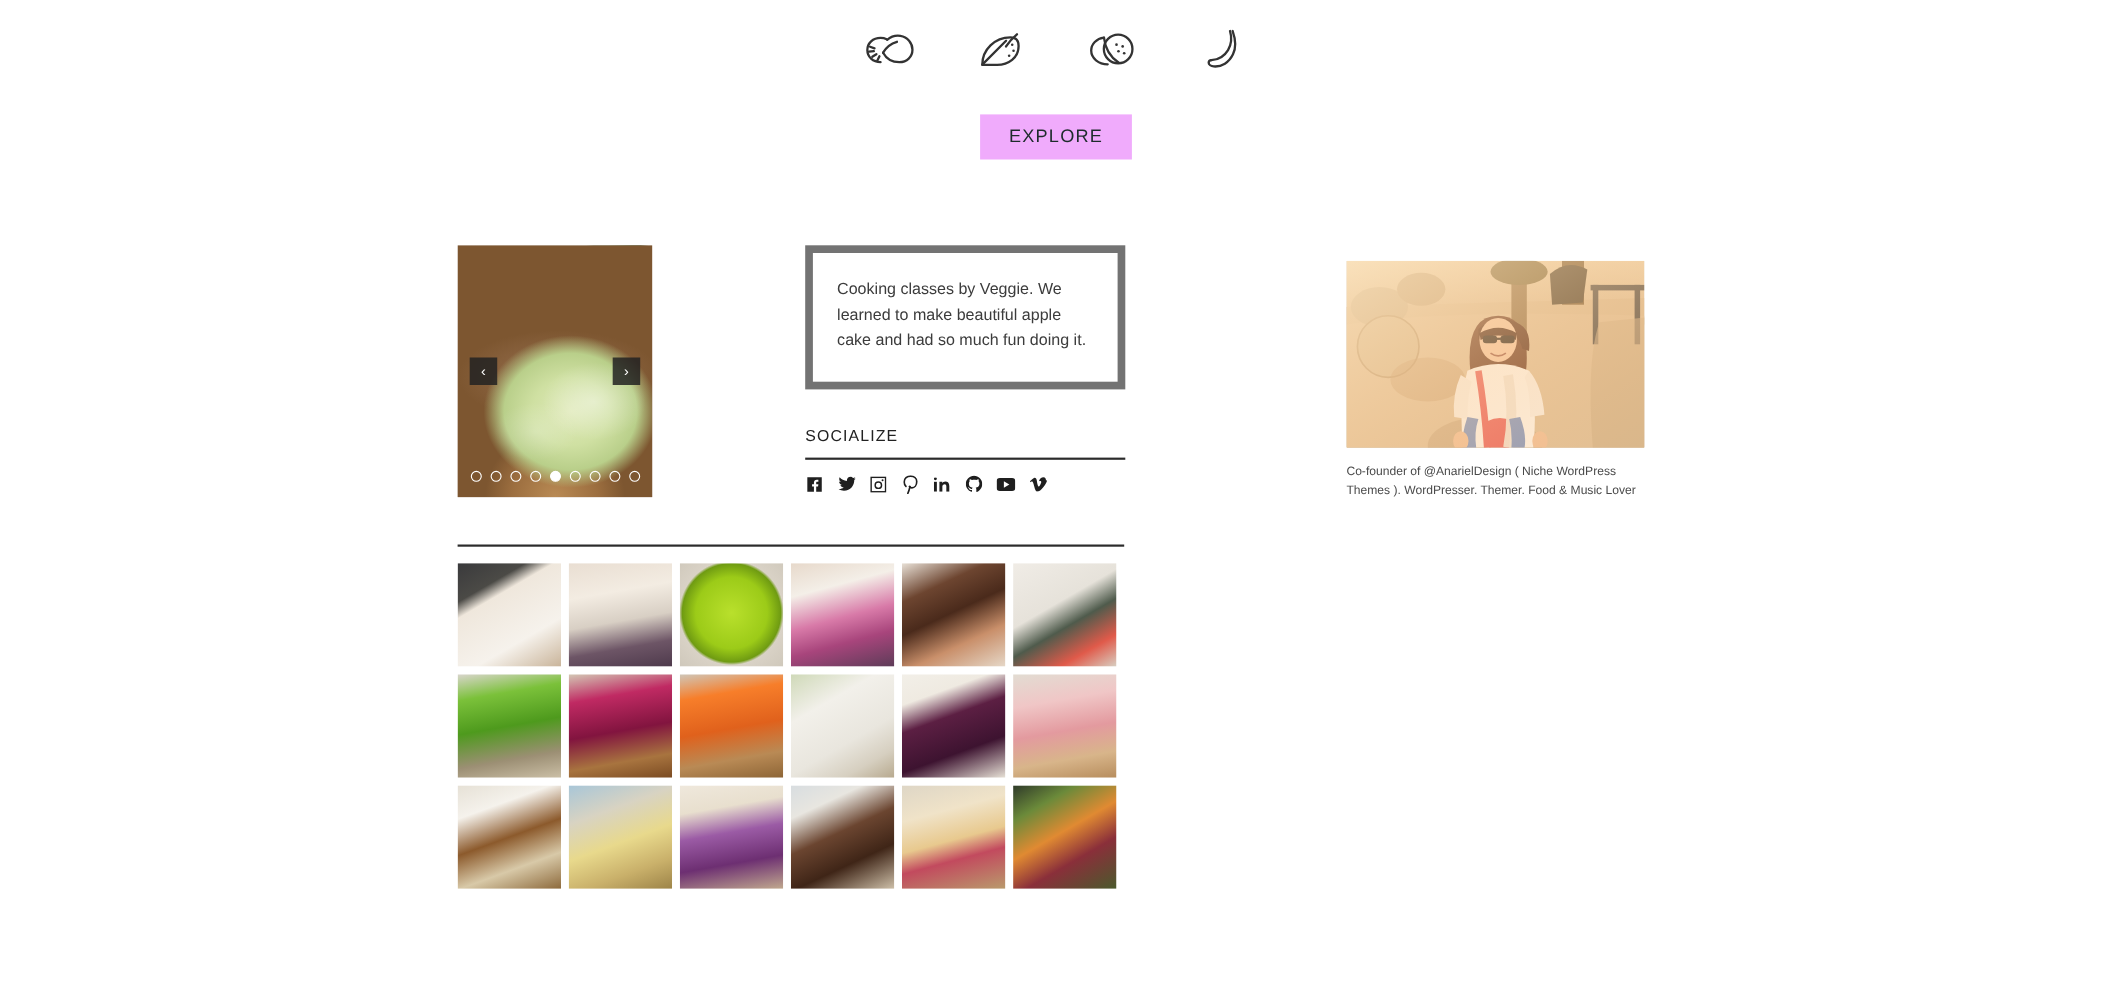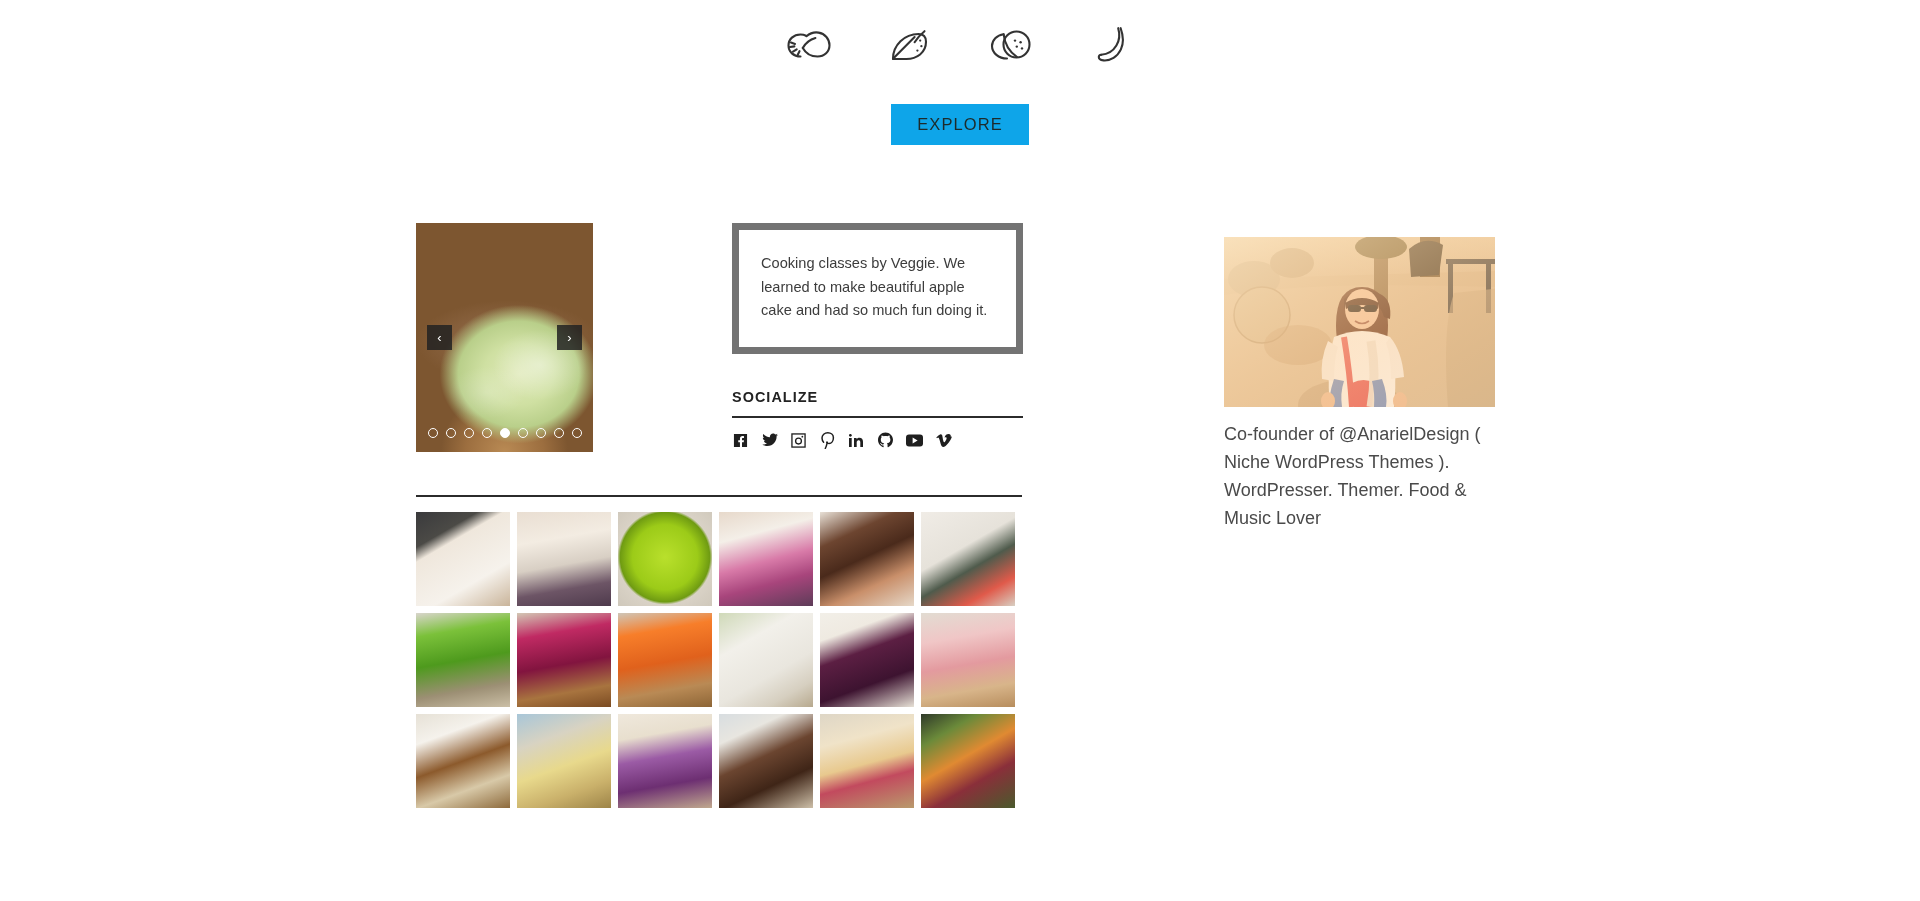--- a/index.html
+++ b/index.html
@@ -32,21 +32,21 @@
   }
   .fruit-icon svg { display: block; }
 
   
   .explore-wrap {
     position: absolute;
     left: 0; right: 0; top: 104px;
     display: flex; justify-content: center;
   }
   .explore-btn {
-    background: #0ea5e9;
+    background: #f0abfc;
     color: #1d2b2b;
     border: none;
     font-family: "Liberation Sans", sans-serif;
     font-size: 16.5px;
     letter-spacing: 1.1px;
     padding: 12px 26px;
     cursor: pointer;
     line-height: 1;
   }
 
@@ -144,21 +144,21 @@
   }
   .socialize {
     margin-top: 35px;
     width: 291px;
   }
   .sec-title {
     font-size: 14.4px;
     letter-spacing: 1.05px;
     color: #222;
     margin: 0 0 11px 0;
-    font-weight: 700;
+    font-weight: 400;
   }
   .sec-rule {
     border: 0; border-top: 2px solid #2b2b2b;
     margin: 0 0 14px 0;
   }
   .social-row { display: flex; align-items: center; gap: 12px; }
   .social-icon {
     width: 17px; height: 17px;
     display: flex; align-items: center; justify-content: center;
     color: #1f1f1f;
@@ -198,21 +198,21 @@
     color: #1f1f1f;
     background: #fff;
   }
   .about-photo {
     margin-top: 14px;
     width: 271px; height: 170px;
     overflow: hidden;
   }
   .about-text {
     margin-top: 14px;
-    font-size: 18px;
+    font-size: 11px;
     line-height: 1.55;
     color: #4a4a4a;
   }
   .widget-2 { margin-top: 44px; }
   .sub-text {
     margin-top: 18px;
     font-size: 14.2px;
     line-height: 1.52;
     color: #4a4a4a;
   }

